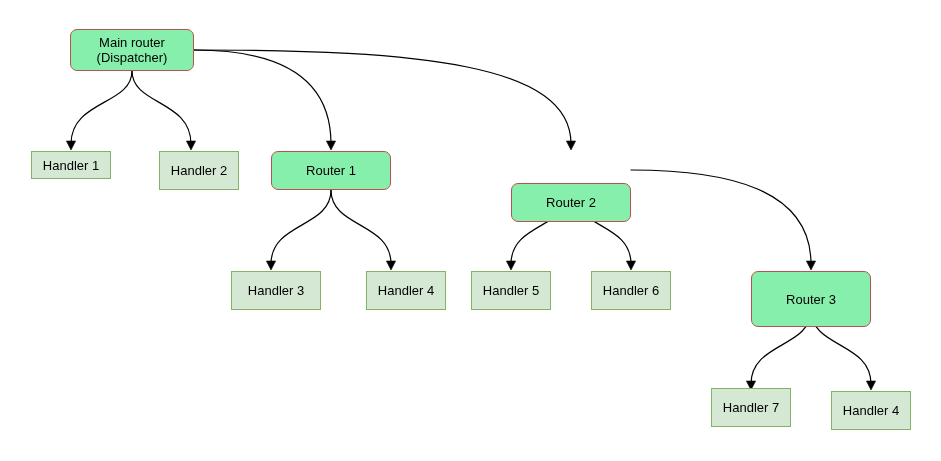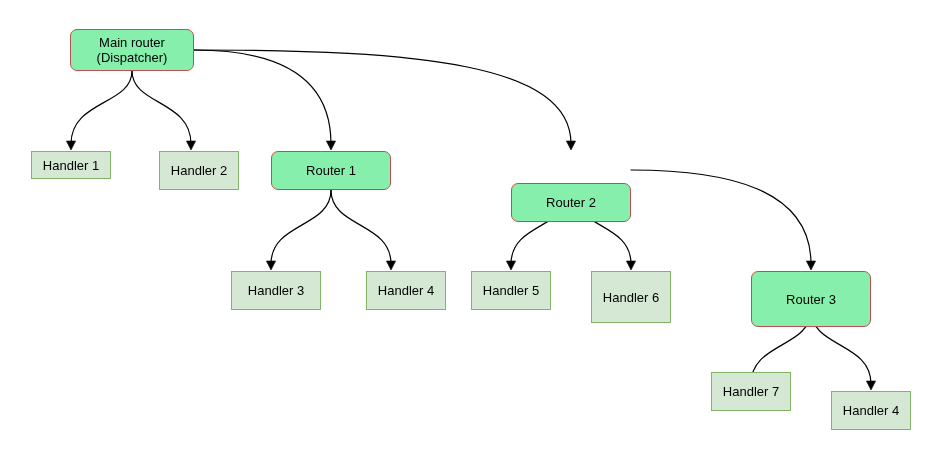--- a/index.html
+++ b/index.html
@@ -113,18 +113,18 @@
   <div id="nodes">
       <div class="node router" style="left: 70px; top: 29px; width: 124px; height: 42px;">Main router
 (Dispatcher)</div>
       <div class="node handler" style="left: 31px; top: 151px; width: 80px; height: 28px;">Handler 1</div>
       <div class="node handler" style="left: 159px; top: 151px; width: 80px; height: 39px;">Handler 2</div>
       <div class="node router" style="left: 271px; top: 151px; width: 120px; height: 39px;">Router 1</div>
       <div class="node router" style="left: 511px; top: 151px; width: 120px; height: 39px; margin-top: 32px;">Router 2</div>
       <div class="node handler" style="left: 231px; top: 271px; width: 90px; height: 39px;">Handler 3</div>
       <div class="node handler" style="left: 351px; top: 271px; width: 80px; height: 39px; margin-left: 15px;">Handler 4</div>
       <div class="node handler" style="left: 471px; top: 271px; width: 80px; height: 39px;">Handler 5</div>
-      <div class="node handler" style="left: 591px; top: 271px; width: 80px; height: 52px;">Handler 6</div>
+      <div class="node handler" style="left: 591px; top: 271px; width: 80px; height: 39px;">Handler 6</div>
       <div class="node router" style="left: 751px; top: 271px; width: 120px; height: 56px;">Router 3</div>
-      <div class="node handler" style="left: 711px; top: 372px; width: 80px; height: 39px;">Handler 7</div>
+      <div class="node handler" style="left: 711px; top: 388px; width: 80px; height: 39px;">Handler 7</div>
       <div class="node handler" style="left: 831px; top: 391px; width: 80px; height: 39px;">Handler 4</div>
     </div>
 </div>
 
 </body></html>

